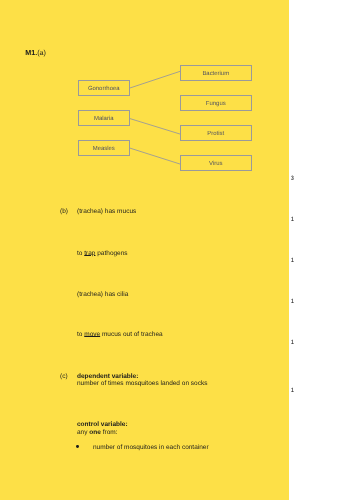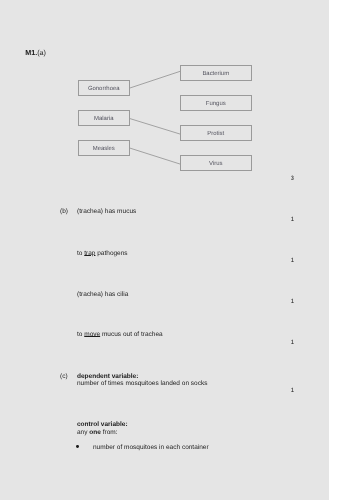--- a/index.html
+++ b/index.html
@@ -7,22 +7,22 @@
   body {
     width:353px; height:500px;
     background:#ffffff;
     font-family:"Liberation Sans", sans-serif;
     color:#1c1c1c;
     position:relative;
     overflow:hidden;
     -webkit-font-smoothing:antialiased;
     text-rendering:geometricPrecision;
   }
-  .page { position:absolute; left:0; top:0; width:329px; height:500px;
-          background:#e5e5e5;text-decoration:underline; }
+  .page { position:absolute; left:0; top:0; width:289px; height:500px;
+          background:#fde047;text-decoration:underline; }
 
   
   .qlabel {
     position:absolute; left:25.2px; top:49.2px;
     font-size:7.2px; line-height:8px; white-space:nowrap;
     color:#1a1a1a;
   }
   .qlabel .bold { font-weight:bold; }
 
   

